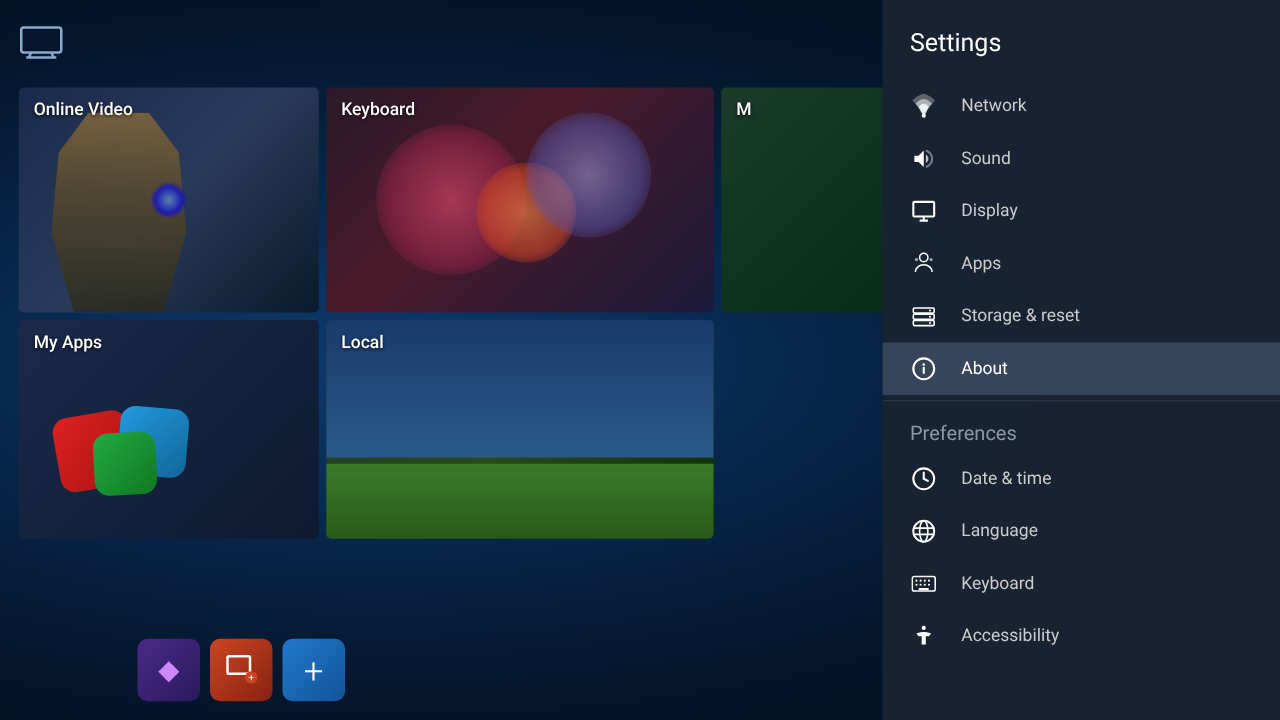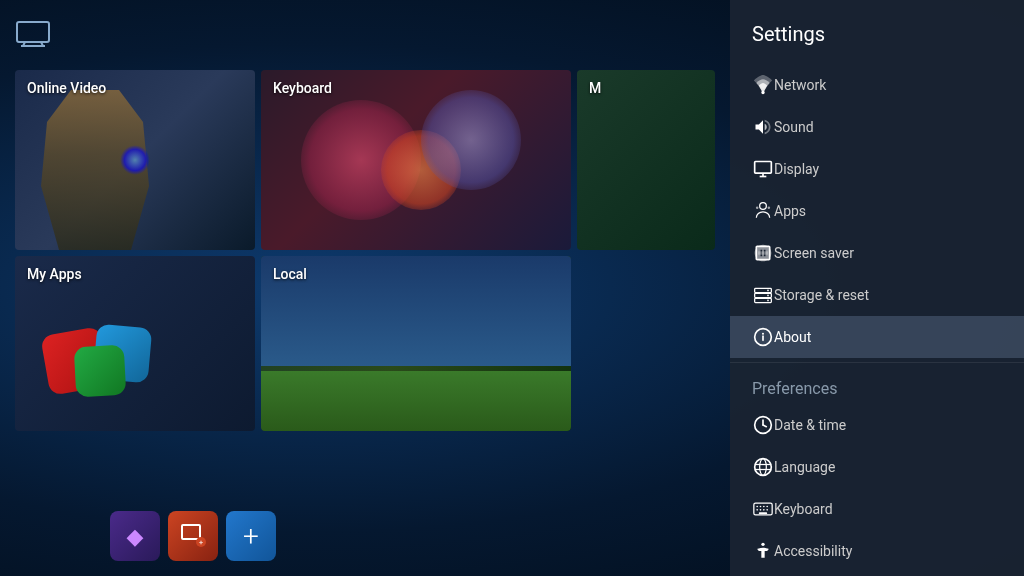--- a/index.html
+++ b/index.html
@@ -202,21 +202,21 @@
     }
     .bi-diamond { background: linear-gradient(135deg, #4a2a8a, #2a1a5a); color: #cc88ff; }
     .bi-screen { background: linear-gradient(135deg, #cc4422, #882211); color: #fff; }
     .bi-plus { background: linear-gradient(135deg, #2277cc, #115599); color: #fff; }
 
     
     .settings-panel {
       position: absolute;
       right: 0;
       top: 0;
-      width: 294px;
+      width: 318px;
       height: 576px;
       background: rgba(25, 35, 50, 0.97);
       z-index: 10;
       overflow-y: auto;
       overflow-x: hidden;
     }
 
     .settings-title {
       color: #fff;
       font-size: 20px;
@@ -224,21 +224,21 @@
       padding: 22px 22px 18px 22px;
     }
 
     .settings-item {
       display: flex;
       align-items: center;
       padding: 10px 22px;
       color: #ccc;
       font-size: 14px;
       cursor: pointer;
-      gap: 0;
+      gap: 19px;
     }
     .settings-item.active {
       background: rgba(100, 120, 150, 0.4);
       color: #fff;
     }
 
     .settings-icon {
       width: 22px;
       height: 22px;
       display: flex;
@@ -374,30 +374,20 @@
       <svg class="icon-svg" viewBox="0 0 24 24" fill="white">
         <circle cx="12" cy="6" r="4" fill="none" stroke="white" stroke-width="1.5"></circle>
         <path d="M4 20c0-4 3.6-7 8-7s8 3 8 7" fill="none" stroke="white" stroke-width="1.5"></path>
         <circle cx="5" cy="8" r="1.5" fill="white" opacity="0.6"></circle>
         <circle cx="19" cy="8" r="1.5" fill="white" opacity="0.6"></circle>
       </svg>
     </div>
     <span>Apps</span>
   </div>
 
-  <div class="settings-item">
-    <div class="settings-icon">
-      <svg class="icon-svg" viewBox="0 0 24 24" fill="white">
-        <path d="M12 2C6.48 2 2 6.48 2 12s4.48 10 10 10 10-4.48 10-10S17.52 2 12 2zm-1 14H9V8h2v8zm4 0h-2V8h2v8z" opacity="0.5"></path>
-        <path d="M19 3H5c-1.1 0-2 .9-2 2v14c0 1.1.9 2 2 2h14c1.1 0 2-.9 2-2V5c0-1.1-.9-2-2-2zm0 16H5V5h14v14z"></path>
-        <path d="M6 10h12v4H6z" opacity="0.3"></path>
-      </svg>
-    </div>
-    <span>Screen saver</span>
-  </div>
 
   <div class="settings-item">
     <div class="settings-icon">
       <svg class="icon-svg" viewBox="0 0 24 24" fill="white">
         <rect x="2" y="4" width="20" height="5" rx="1" fill="none" stroke="white" stroke-width="1.5"></rect>
         <rect x="2" y="10" width="20" height="5" rx="1" fill="none" stroke="white" stroke-width="1.5"></rect>
         <rect x="2" y="16" width="20" height="5" rx="1" fill="none" stroke="white" stroke-width="1.5"></rect>
         <circle cx="18" cy="6.5" r="1" fill="white"></circle>
         <circle cx="18" cy="12.5" r="1" fill="white"></circle>
         <circle cx="18" cy="18.5" r="1" fill="white"></circle>

